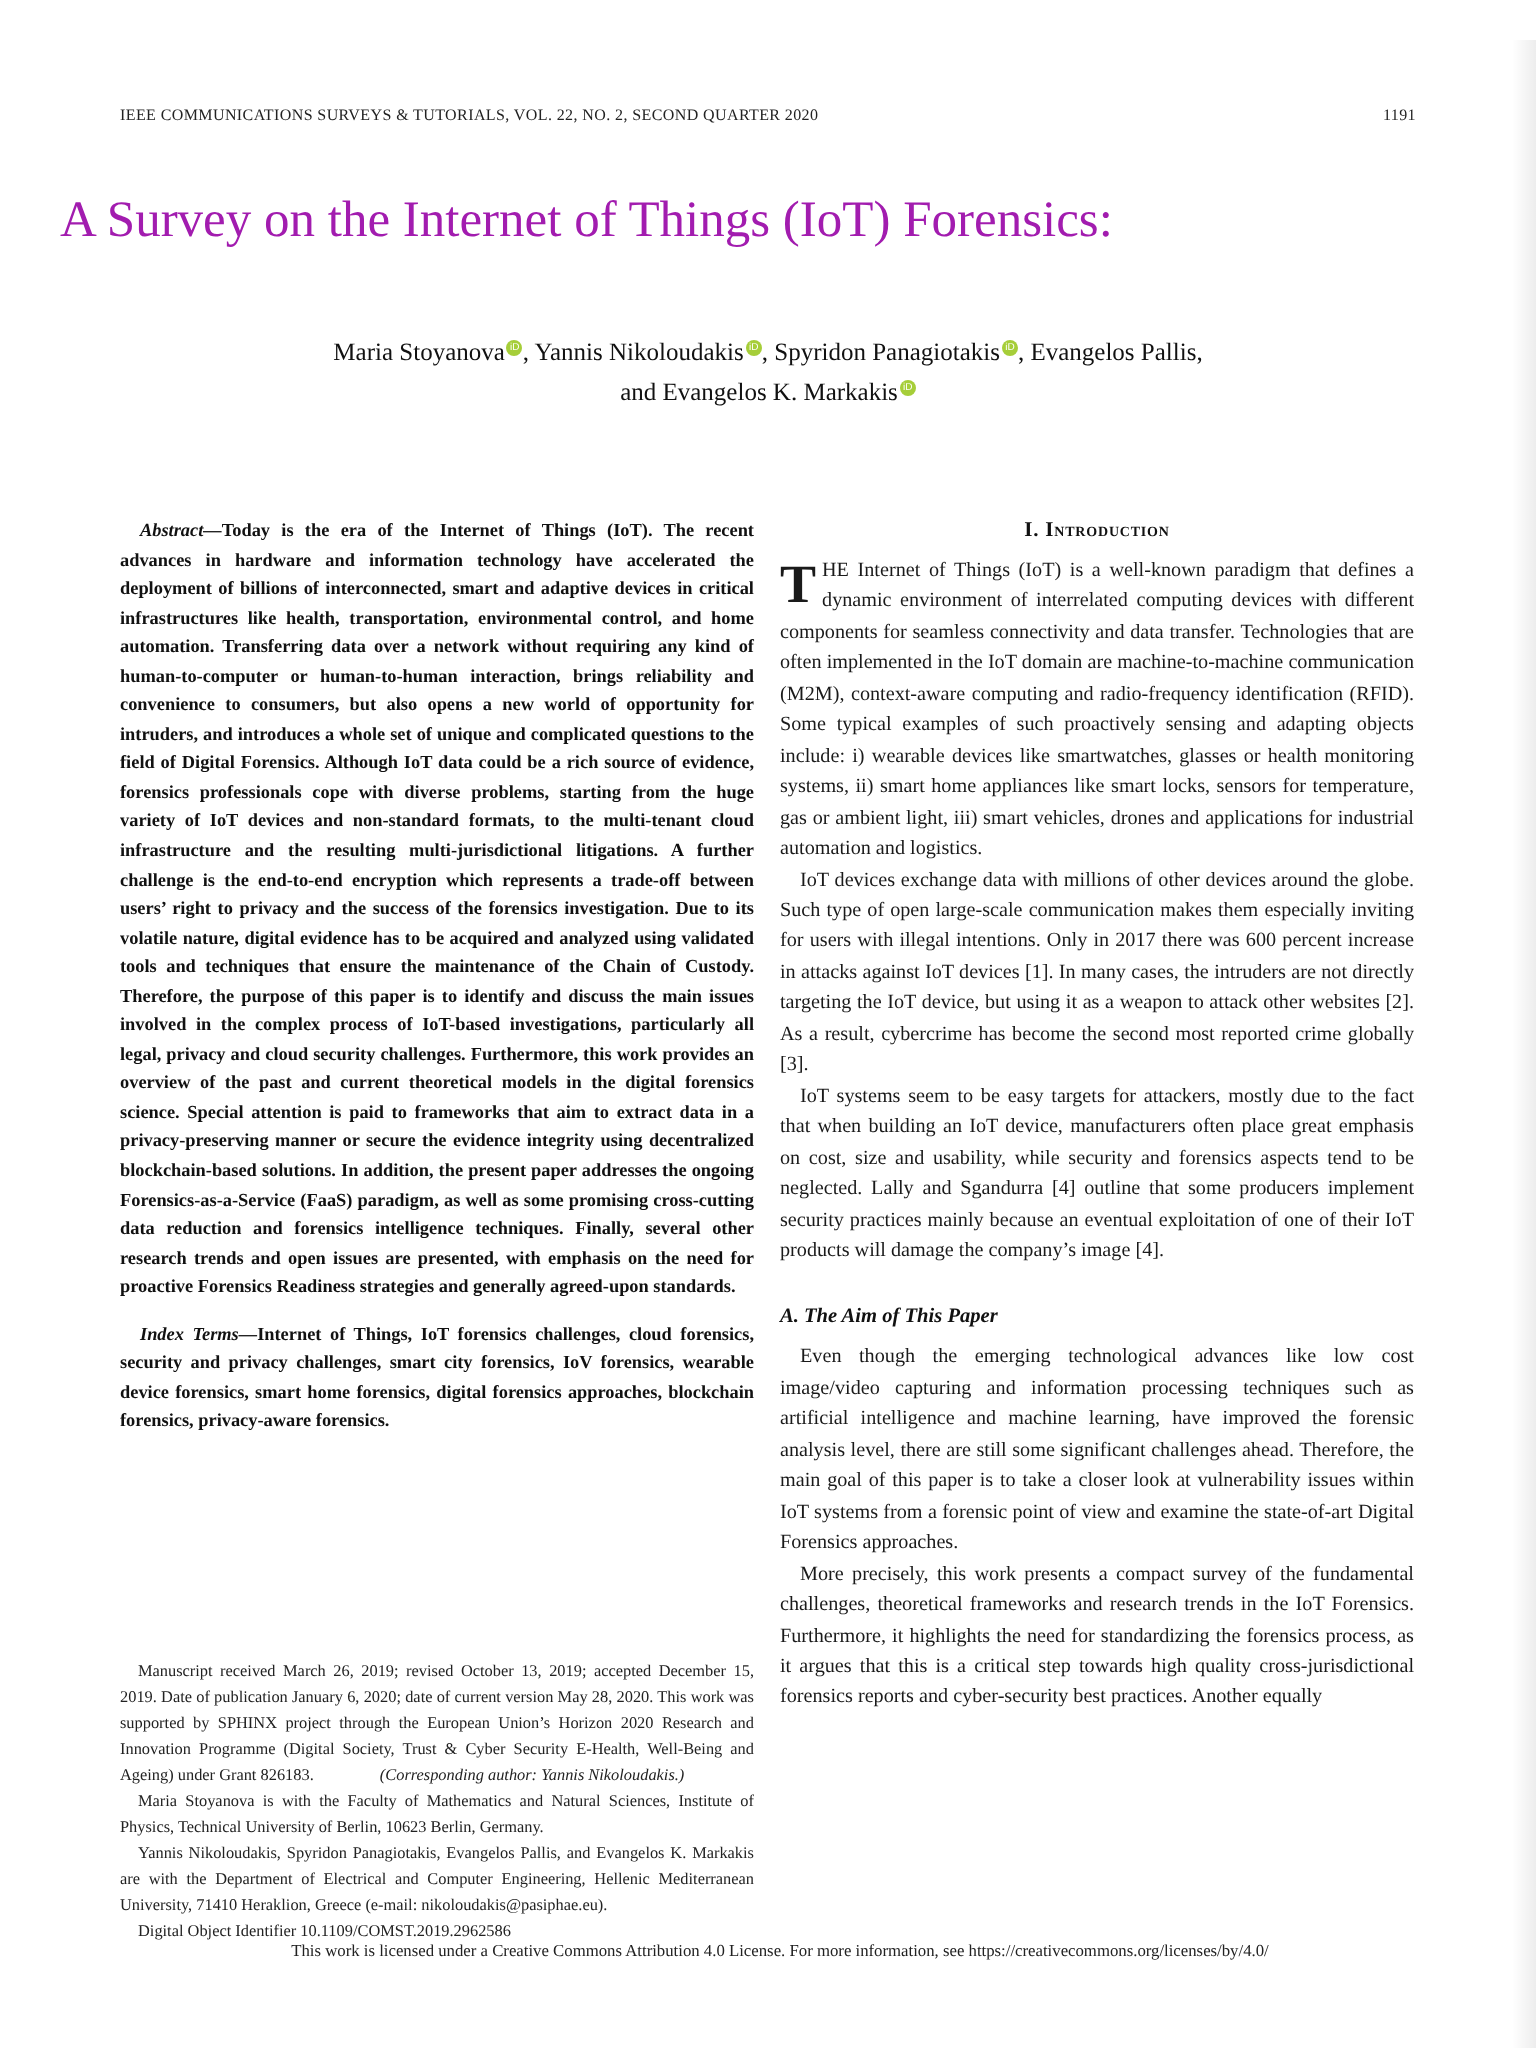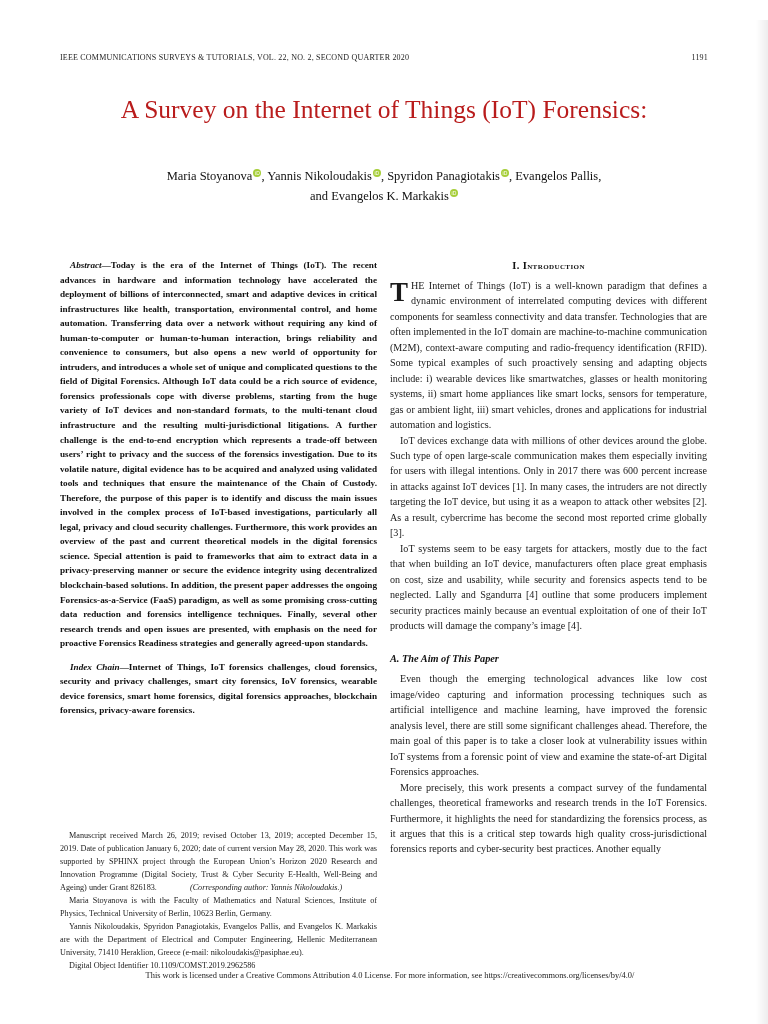--- a/index.html
+++ b/index.html
@@ -38,24 +38,24 @@
     top: 33px; left: 60px; right: 60px;
     display: flex;
     justify-content: space-between;
     font-size: 8px;
     letter-spacing: 0.2px;
     color: #222;
   }
   .title-block {
     position: absolute;
     top: 72px; left: 30px; right: 30px;
-    text-align: center;
+    text-align: left;
     font-size: 25.5px;
     line-height: 36px;
-    color: #b91c1c;
+    color: #a21caf;
   }
   .authors {
     position: absolute;
     top: 146px; left: 30px; right: 30px;
     text-align: center;
     font-size: 12.5px;
     line-height: 20px;
     color: #111;
   }
   .orcid {
@@ -160,21 +160,21 @@
   <div class="authors">
     <div><span>Maria Stoyanova</span><span class="orcid">iD</span><span>, </span><span>Yannis Nikoloudakis</span><span class="orcid">iD</span><span>, </span><span>Spyridon Panagiotakis</span><span class="orcid">iD</span><span>, </span><span>Evangelos Pallis,</span></div>
     <div><span>and Evangelos K. Markakis</span><span class="orcid">iD</span></div>
   </div>
 
   <div class="columns">
 
     <div class="col col-left">
       <p class="abstract"><span class="abs-label">Abstract—</span><span>Today is the era of the Internet of Things (IoT). The recent advances in hardware and information technology have accelerated the deployment of billions of interconnected, smart and adaptive devices in critical infrastructures like health, transportation, environmental control, and home automation. Transferring data over a network without requiring any kind of human-to-computer or human-to-human interaction, brings reliability and convenience to consumers, but also opens a new world of opportunity for intruders, and introduces a whole set of unique and complicated questions to the field of Digital Forensics. Although IoT data could be a rich source of evidence, forensics professionals cope with diverse problems, starting from the huge variety of IoT devices and non-standard formats, to the multi-tenant cloud infrastructure and the resulting multi-jurisdictional litigations. A further challenge is the end-to-end encryption which represents a trade-off between users’ right to privacy and the success of the forensics investigation. Due to its volatile nature, digital evidence has to be acquired and analyzed using validated tools and techniques that ensure the maintenance of the Chain of Custody. Therefore, the purpose of this paper is to identify and discuss the main issues involved in the complex process of IoT-based investigations, particularly all legal, privacy and cloud security challenges. Furthermore, this work provides an overview of the past and current theoretical models in the digital forensics science. Special attention is paid to frameworks that aim to extract data in a privacy-preserving manner or secure the evidence integrity using decentralized blockchain-based solutions. In addition, the present paper addresses the ongoing Forensics-as-a-Service (FaaS) paradigm, as well as some promising cross-cutting data reduction and forensics intelligence techniques. Finally, several other research trends and open issues are presented, with emphasis on the need for proactive Forensics Readiness strategies and generally agreed-upon standards.</span></p>
 
-      <p class="index-terms"><span class="idx-label">Index Chain—</span><span>Internet of Things, IoT forensics challenges, cloud forensics, security and privacy challenges, smart city forensics, IoV forensics, wearable device forensics, smart home forensics, digital forensics approaches, blockchain forensics, privacy-aware forensics.</span></p>
+      <p class="index-terms"><span class="idx-label">Index Terms—</span><span>Internet of Things, IoT forensics challenges, cloud forensics, security and privacy challenges, smart city forensics, IoV forensics, wearable device forensics, smart home forensics, digital forensics approaches, blockchain forensics, privacy-aware forensics.</span></p>
 
       <div class="footnotes">
         <p class="fnote"><span>Manuscript received March 26, 2019; revised October 13, 2019; accepted December 15, 2019. Date of publication January 6, 2020; date of current version May 28, 2020. This work was supported by SPHINX project through the European Union’s Horizon 2020 Research and Innovation Programme (Digital Society, Trust &amp; Cyber Security E-Health, Well-Being and Ageing) under Grant 826183. </span><span class="it">(Corresponding author: Yannis Nikoloudakis.)</span></p>
         <p class="fnote">Maria Stoyanova is with the Faculty of Mathematics and Natural Sciences, Institute of Physics, Technical University of Berlin, 10623 Berlin, Germany.</p>
         <p class="fnote">Yannis Nikoloudakis, Spyridon Panagiotakis, Evangelos Pallis, and Evangelos K. Markakis are with the Department of Electrical and Computer Engineering, Hellenic Mediterranean University, 71410 Heraklion, Greece (e-mail: nikoloudakis@pasiphae.eu).</p>
         <p class="fnote">Digital Object Identifier 10.1109/COMST.2019.2962586</p>
       </div>
     </div>
 
     <div class="col col-right">

